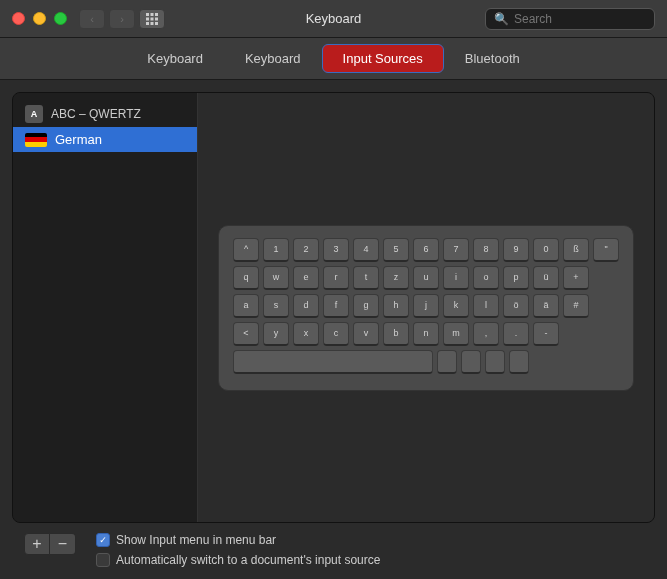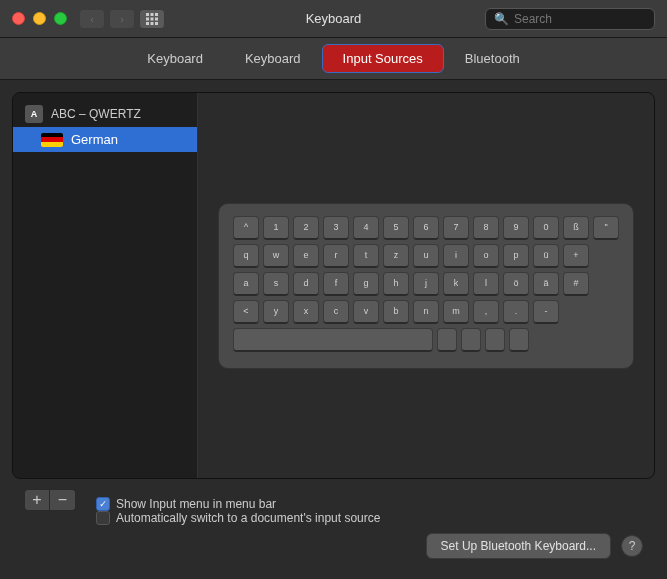--- a/index.html
+++ b/index.html
@@ -186,21 +186,21 @@
       justify-content: center;
       color: #fff;
       font-size: 9px;
       font-weight: bold;
     }
 
     .sidebar-item {
       display: flex;
       align-items: center;
       gap: 8px;
-      padding: 5px 28px;
+      padding: 5px 12px;
       color: #ccc;
       font-size: 13px;
       cursor: pointer;
     }
 
     .sidebar-item.selected {
       background: #2f6fd4;
       color: #fff;
     }
 
@@ -296,21 +296,21 @@
     }
 
     .add-remove-btn:last-child {
       border-radius: 0 4px 4px 0;
       border-left: none;
     }
 
     .checkboxes {
       display: flex;
       flex-direction: column;
-      margin-top: 8px;
+      gap: 6px;
     }
 
     .checkbox-row {
       display: flex;
       align-items: center;
       gap: 6px;
       color: #ccc;
       font-size: 12px;
       cursor: pointer;
     }
@@ -513,17 +513,13 @@
         <div class="checkbox checked"></div>
         <span>Show Input menu in menu bar</span>
       </div>
       <div class="checkbox-row">
         <div class="checkbox unchecked"></div>
         <span>Automatically switch to a document's input source</span>
       </div>
     </div>
   </div>
 
-  <div class="footer">
-    <button class="footer-btn">Set Up Bluetooth Keyboard...</button>
-    <div class="help-btn">?</div>
-  </div>
 </div>
 
 </body></html>

